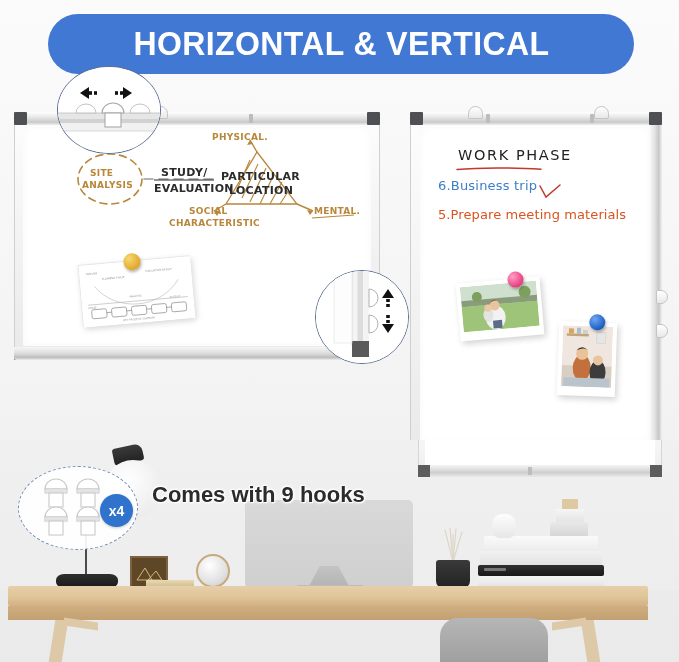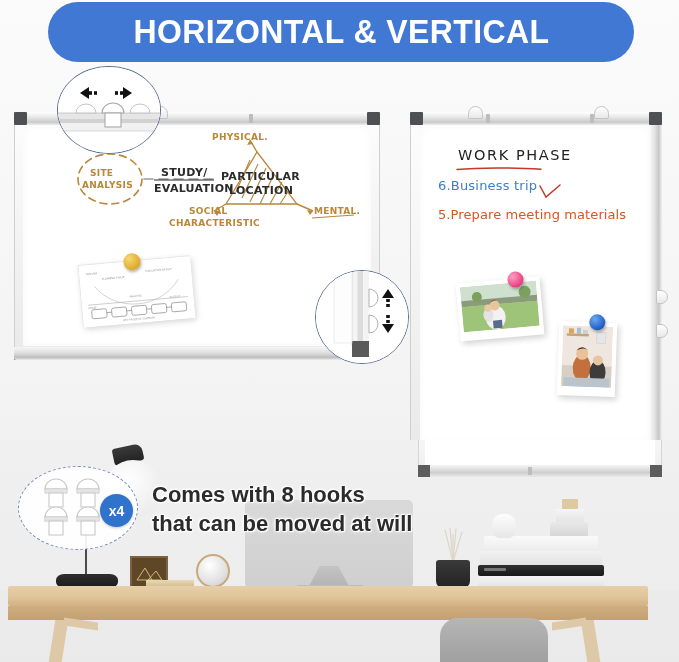--- a/index.html
+++ b/index.html
@@ -15,21 +15,21 @@
   #stage { position: absolute; inset: 0; background: #f4f4f4; }
 
   
   .wall-upper {
     position: absolute; left: 0; top: 0; width: 679px; height: 468px;
     background: linear-gradient(180deg,#fbfbfb 0%, #f6f6f6 55%, #f1f1f1 100%);
   }
 
   
   .banner {
-    position: absolute; left: 48px; top: 2px; width: 586px; height: 60px;
+    position: absolute; left: 48px; top: 14px; width: 586px; height: 60px;
     background: #4178d4;
     border-radius: 30px;
     display: flex; align-items: center; justify-content: center;
   }
   .banner-text {
     color: #ffffff;
     font-size: 33px;
     font-weight: bold;
     letter-spacing: 0.4px;
     white-space: nowrap;
@@ -609,17 +609,16 @@
         <rect x="26" y="23" width="22" height="2"></rect>
         <rect x="58" y="23" width="22" height="2"></rect>
         <rect x="26" y="51" width="22" height="2"></rect>
         <rect x="58" y="51" width="22" height="2"></rect>
       </g>
     </svg>
   </div>
   <div class="x4-badge">x4</div>
 
   <div class="hooks-caption">
-    <div>Comes with 8 hooks</div>
-    <div>that can be moved at will</div>
+    <div>Comes with 9 hooks</div>
   </div>
 
 </div>
 
 </body></html>

